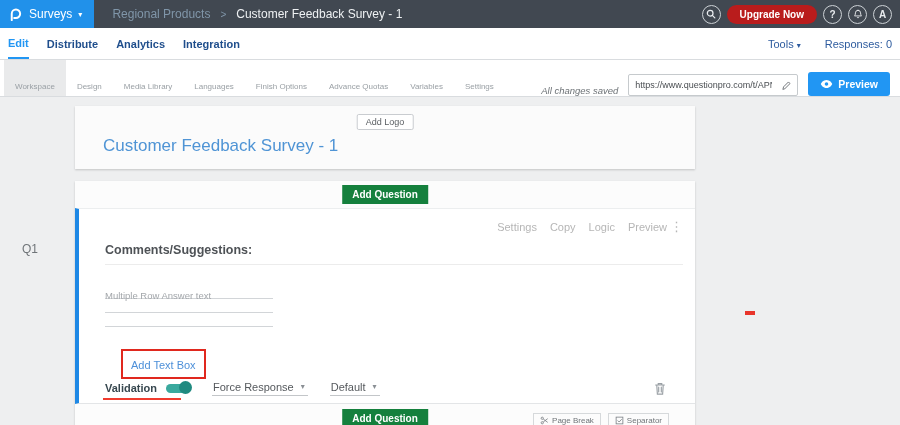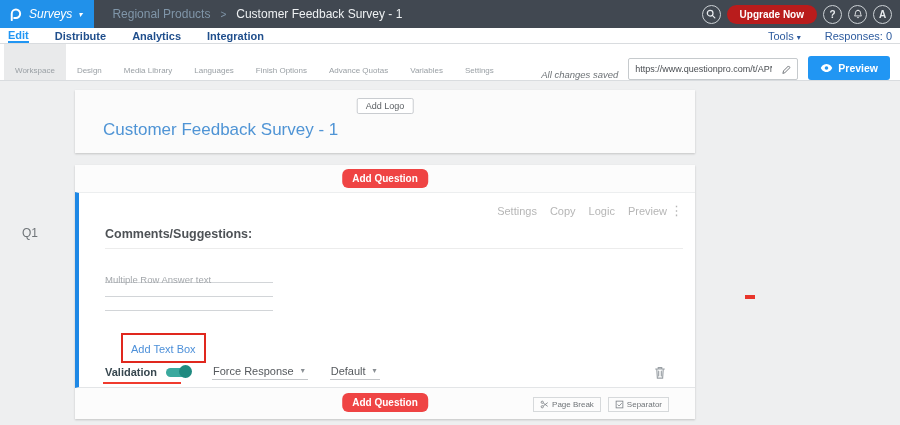--- a/index.html
+++ b/index.html
@@ -1,36 +1,36 @@
 <!DOCTYPE html>
 <html><head>
 <meta charset="utf-8">
 <style>
   * { margin:0; padding:0; box-sizing:border-box; }
   html,body { width:900px; height:425px; overflow:hidden; background:#eeeff0;
     font-family:"Liberation Sans", sans-serif; }
 
   
   .topbar { display:flex; align-items:center; height:28px; background:#414851; }
-  .logo-area { display:flex; align-items:center; gap:6px; height:100%; padding:0 12px 0 8px; background:#2191ea; cursor:pointer;font-style:italic; }
+  .logo-area { display:flex; align-items:center; gap:6px; height:100%; padding:0 12px 0 8px; background:#2191ea; cursor:pointer; }
   .logo-area .brand { color:#fff; font-size:12px; }
   .logo-area .caret { color:#fff; font-size:8px; margin-top:1px; }
   .breadcrumb { display:flex; align-items:center; gap:10px; margin-left:18px; font-size:12px; }
   .crumb-parent { color:#8096a9; cursor:pointer; }
   .crumb-sep { color:#8096a9; font-size:10px; }
   .crumb-current { color:#eef1f3; }
   .topbar-right { margin-left:auto; display:flex; align-items:center; gap:6px; padding-right:8px; }
   .circle-btn { width:19px; height:19px; border:1.5px solid #ccd1d5; border-radius:50%;
     display:flex; align-items:center; justify-content:center; color:#e8ebee;
     font-size:10px; font-weight:bold; cursor:pointer; background:transparent; }
   .upgrade-btn { height:19px; border:none; border-radius:10px; background:#b91c1c; color:#fff;
     font-size:10px; font-weight:bold; padding:0 13px; cursor:pointer; font-family:inherit; }
 
   
-  .navrow { display:flex; align-items:center; height:16px; background:#fff; border-bottom:1px solid #d9dcdf; padding:0 8px;gap:8px; }
+  .navrow { display:flex; align-items:center; height:32px; background:#fff; border-bottom:1px solid #d9dcdf; padding:0 8px; }
   .nav-item { font-size:11px; font-weight:bold; color:#1f4e8c; margin-right:18px; height:100%;
     display:flex; align-items:center; cursor:pointer; }
   .nav-item.active { color:#2196f3; border-bottom:2px solid #2196f3; }
   .nav-right { margin-left:auto; display:flex; align-items:center; gap:24px; font-size:11px; font-weight:normal; color:#2d5b9e; }
   .nav-right .tools { cursor:pointer; }
   .nav-right .caret { font-size:8px; }
 
   
   .toolbar { display:flex; align-items:stretch; height:37px; background:#fff; border-bottom:1px solid #d9dcdf; padding-left:4px; }
   .tool { display:flex; flex-direction:column; align-items:center; justify-content:center; gap:17px;
@@ -51,22 +51,22 @@
   .qnum { position:absolute; left:22px; top:145px; font-size:12px; color:#6f7478; }
 
   .title-card { position:absolute; left:75px; top:9px; width:620px; height:63px; background:#fbfbfb;
     box-shadow:0 1px 2px rgba(0,0,0,.18); }
   .add-logo-btn { position:absolute; top:8px; left:50%; transform:translateX(-50%); font-size:9px;
     color:#5a5e62; border:1px solid #c9ccd0; background:#fff; border-radius:2px; padding:2px 8px; cursor:pointer; font-family:inherit; }
   .survey-title { position:absolute; left:28px; top:30px; font-size:17px; font-weight:normal; color:#4f94d5; cursor:text; }
 
   .section { position:absolute; left:75px; top:84px; width:620px; background:#fcfcfc; box-shadow:0 1px 2px rgba(0,0,0,.18); }
   .strip-top { height:27px; position:relative; }
-  .add-q-btn { background:#ef4444; color:#fff; font-size:10px; font-weight:bold; border:none;
-    border-radius:6px; padding:4px 10px; cursor:pointer; font-family:inherit; }
+  .add-q-btn { background:#15803d; color:#fff; font-size:10px; font-weight:bold; border:none;
+    border-radius:0; padding:4px 10px; cursor:pointer; font-family:inherit; }
   .strip-top .add-q-btn { position:absolute; left:50%; top:4px; transform:translateX(-50%); }
 
   .qblock { position:relative; background:#fff; border-left:4px solid #1e88e5;
     border-top:1px solid #eceeef; border-bottom:1px solid #e3e5e7; height:196px; }
   .qlinks { position:absolute; top:12px; right:28px; display:flex; gap:13px; font-size:11px; color:#b6b6b6; align-items:center; }
   .qlinks span { cursor:pointer; }
   .dots-menu { position:absolute; top:10px; right:12px; color:#b6b6b6; font-size:13px; cursor:pointer; }
   .qcontent { padding:34px 10px 0 26px; }
   .qtext { font-size:12.5px; font-weight:600; color:#4e5256; cursor:text; }
   .qtext-line { border-bottom:1px solid #ececec; margin-top:7px; margin-right:2px; }

